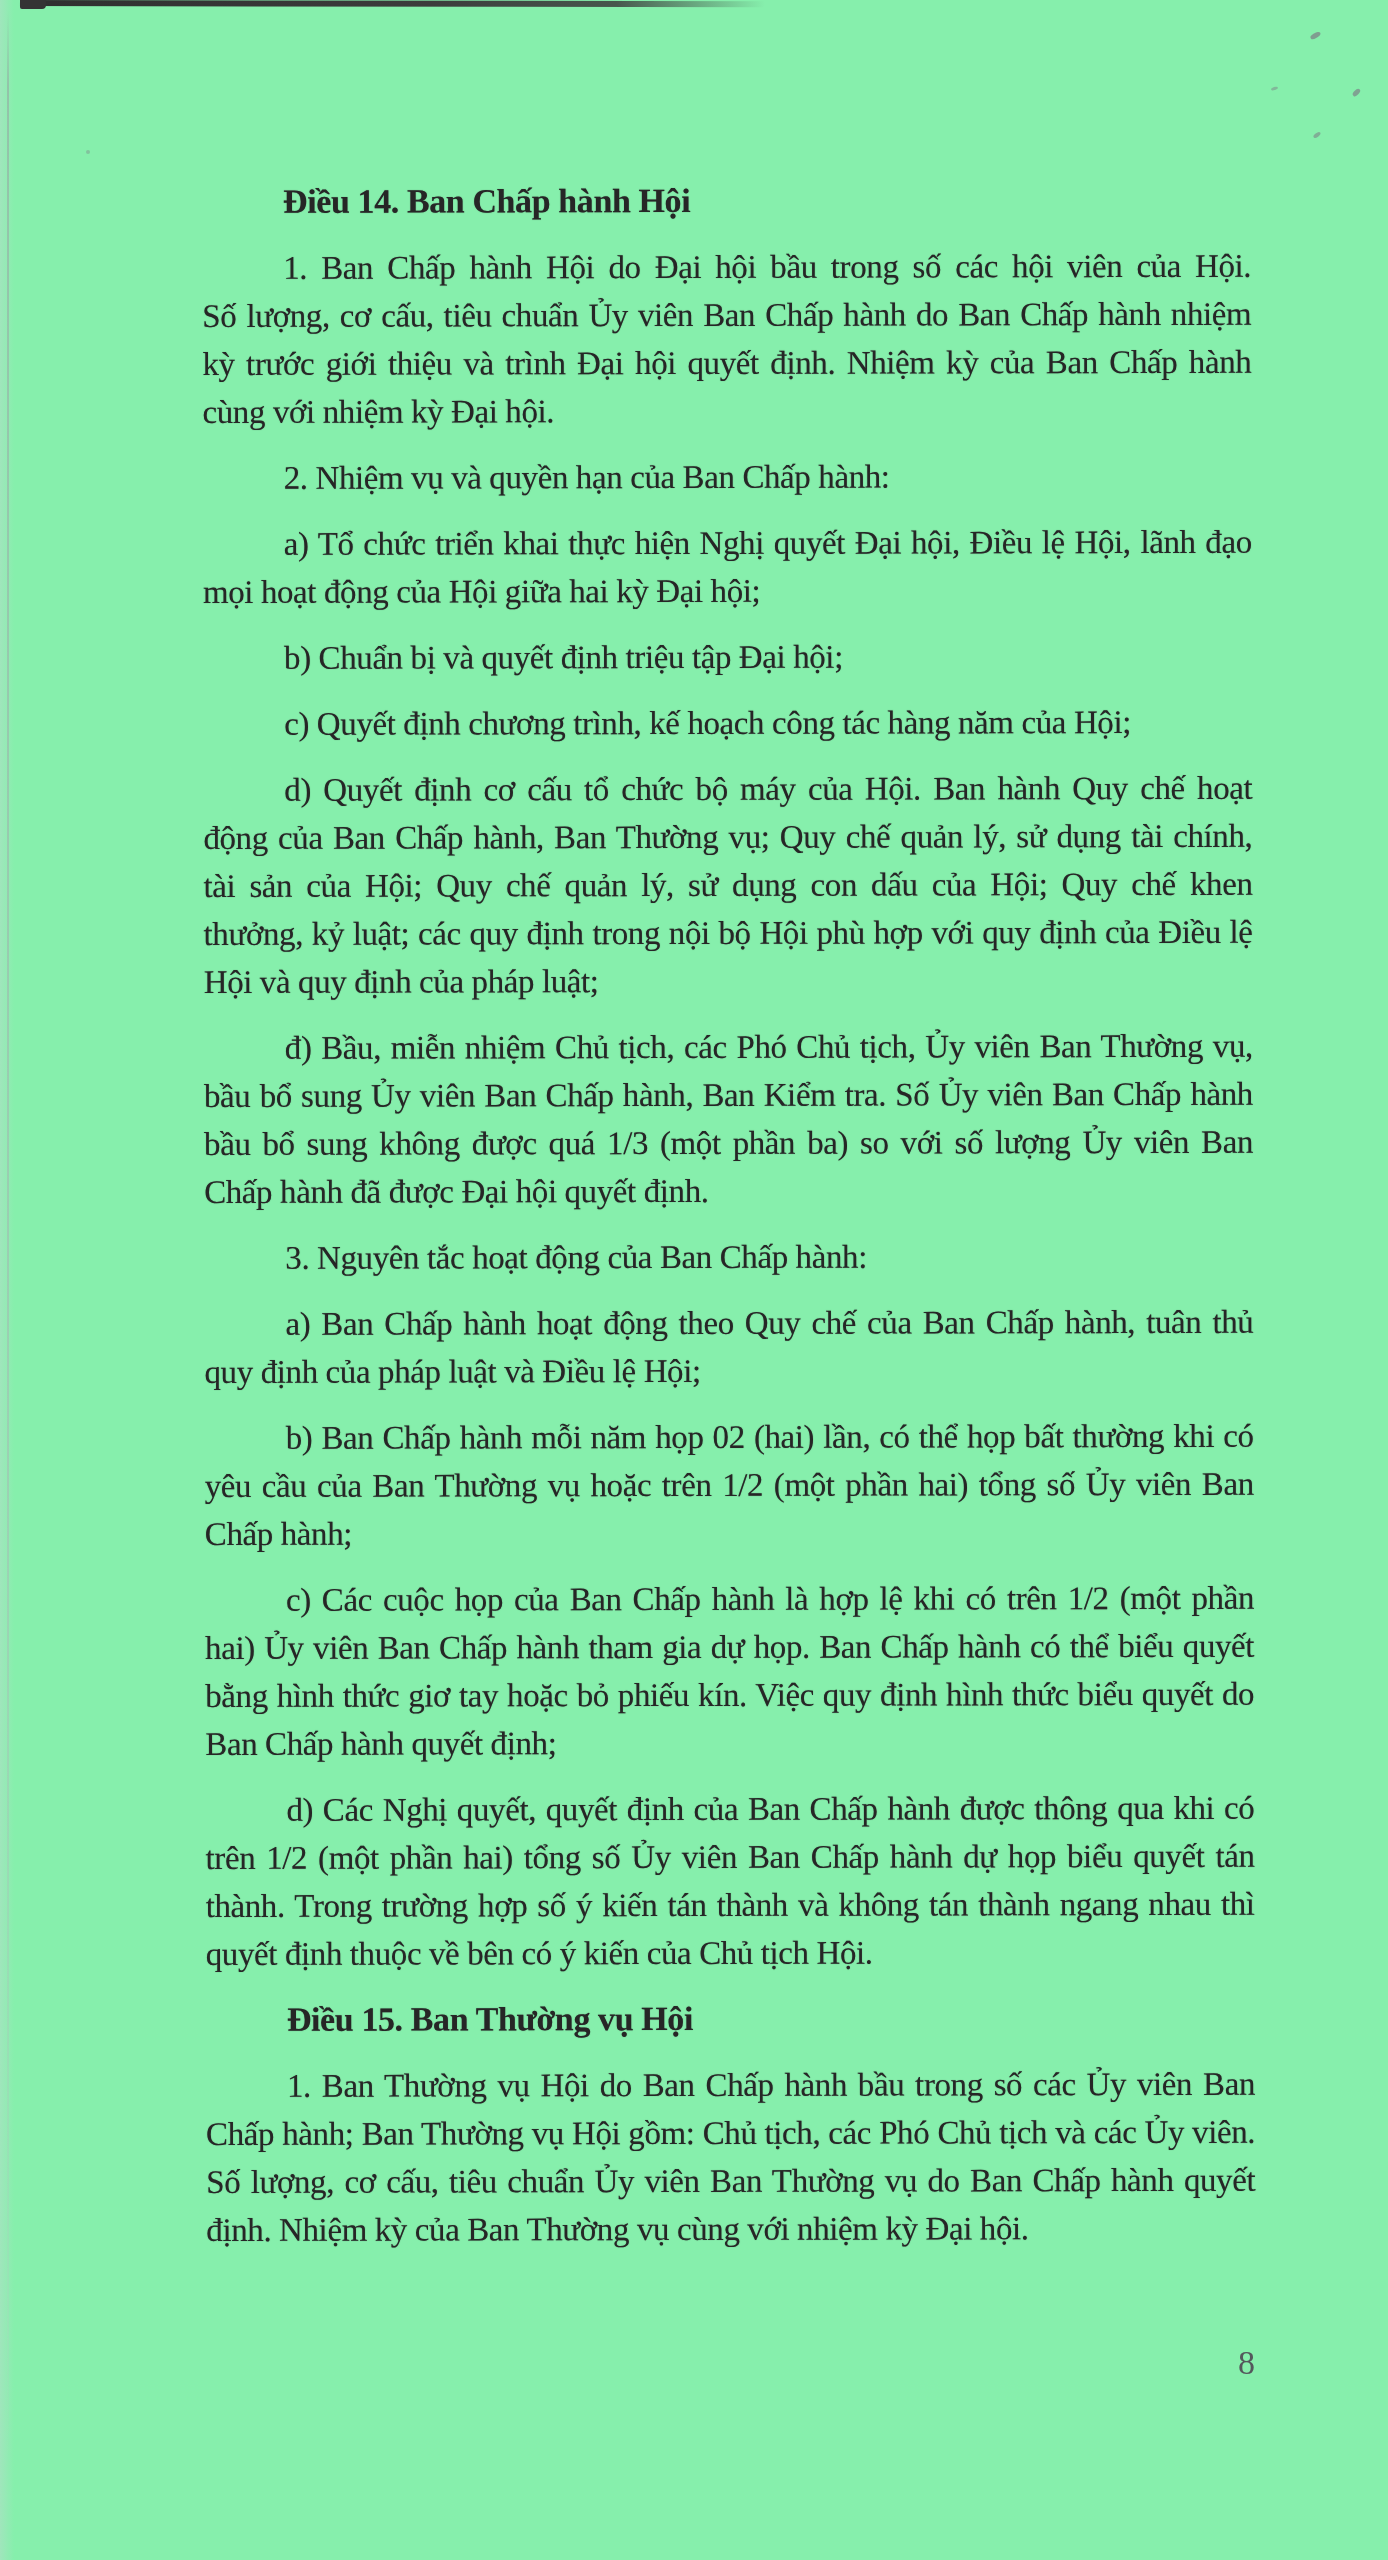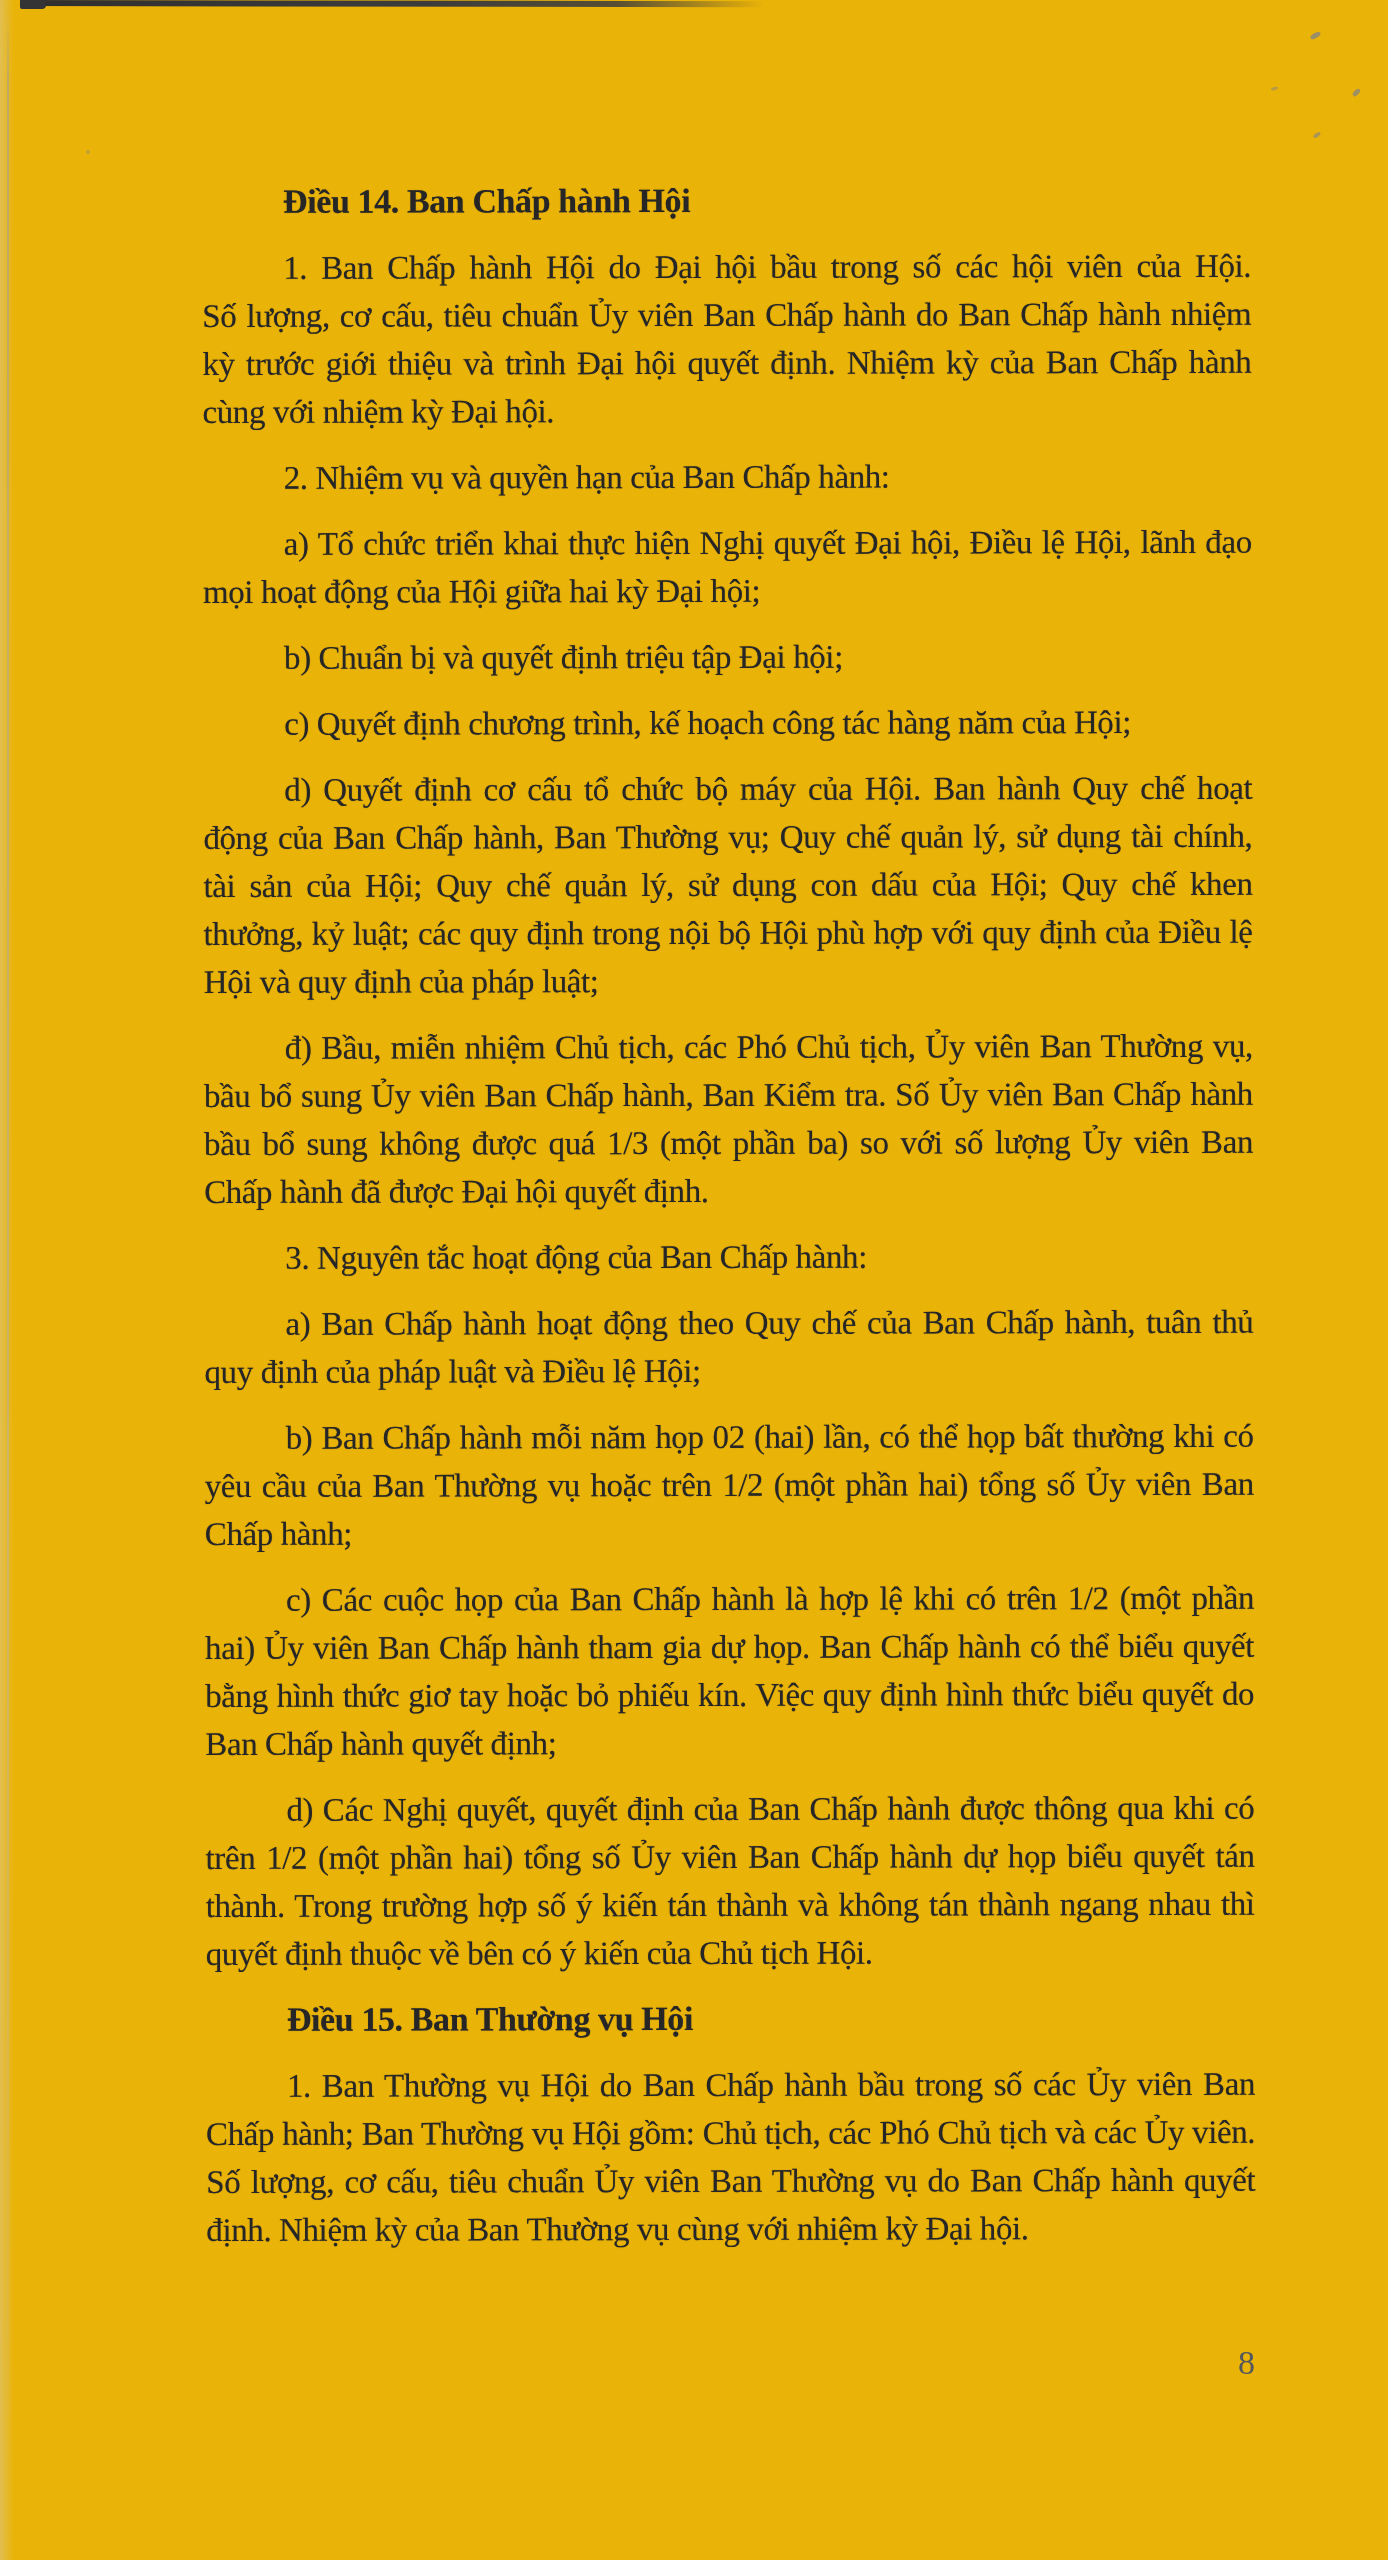--- a/index.html
+++ b/index.html
@@ -10,21 +10,21 @@
   body {
     width: 1388px;
     height: 2560px;
     position: relative;
     overflow: hidden;
     font-family: "Liberation Serif", serif;
   }
   .page {
     position: absolute;
     inset: 0;
-    background: #eab308;
+    background: #86efac;
   }
   
   .content {
     position: absolute;
     left: 202px;
     top: 178px;
     width: 1049px;
     color: #262626;
     font-size: 33px;
     line-height: 48px;

